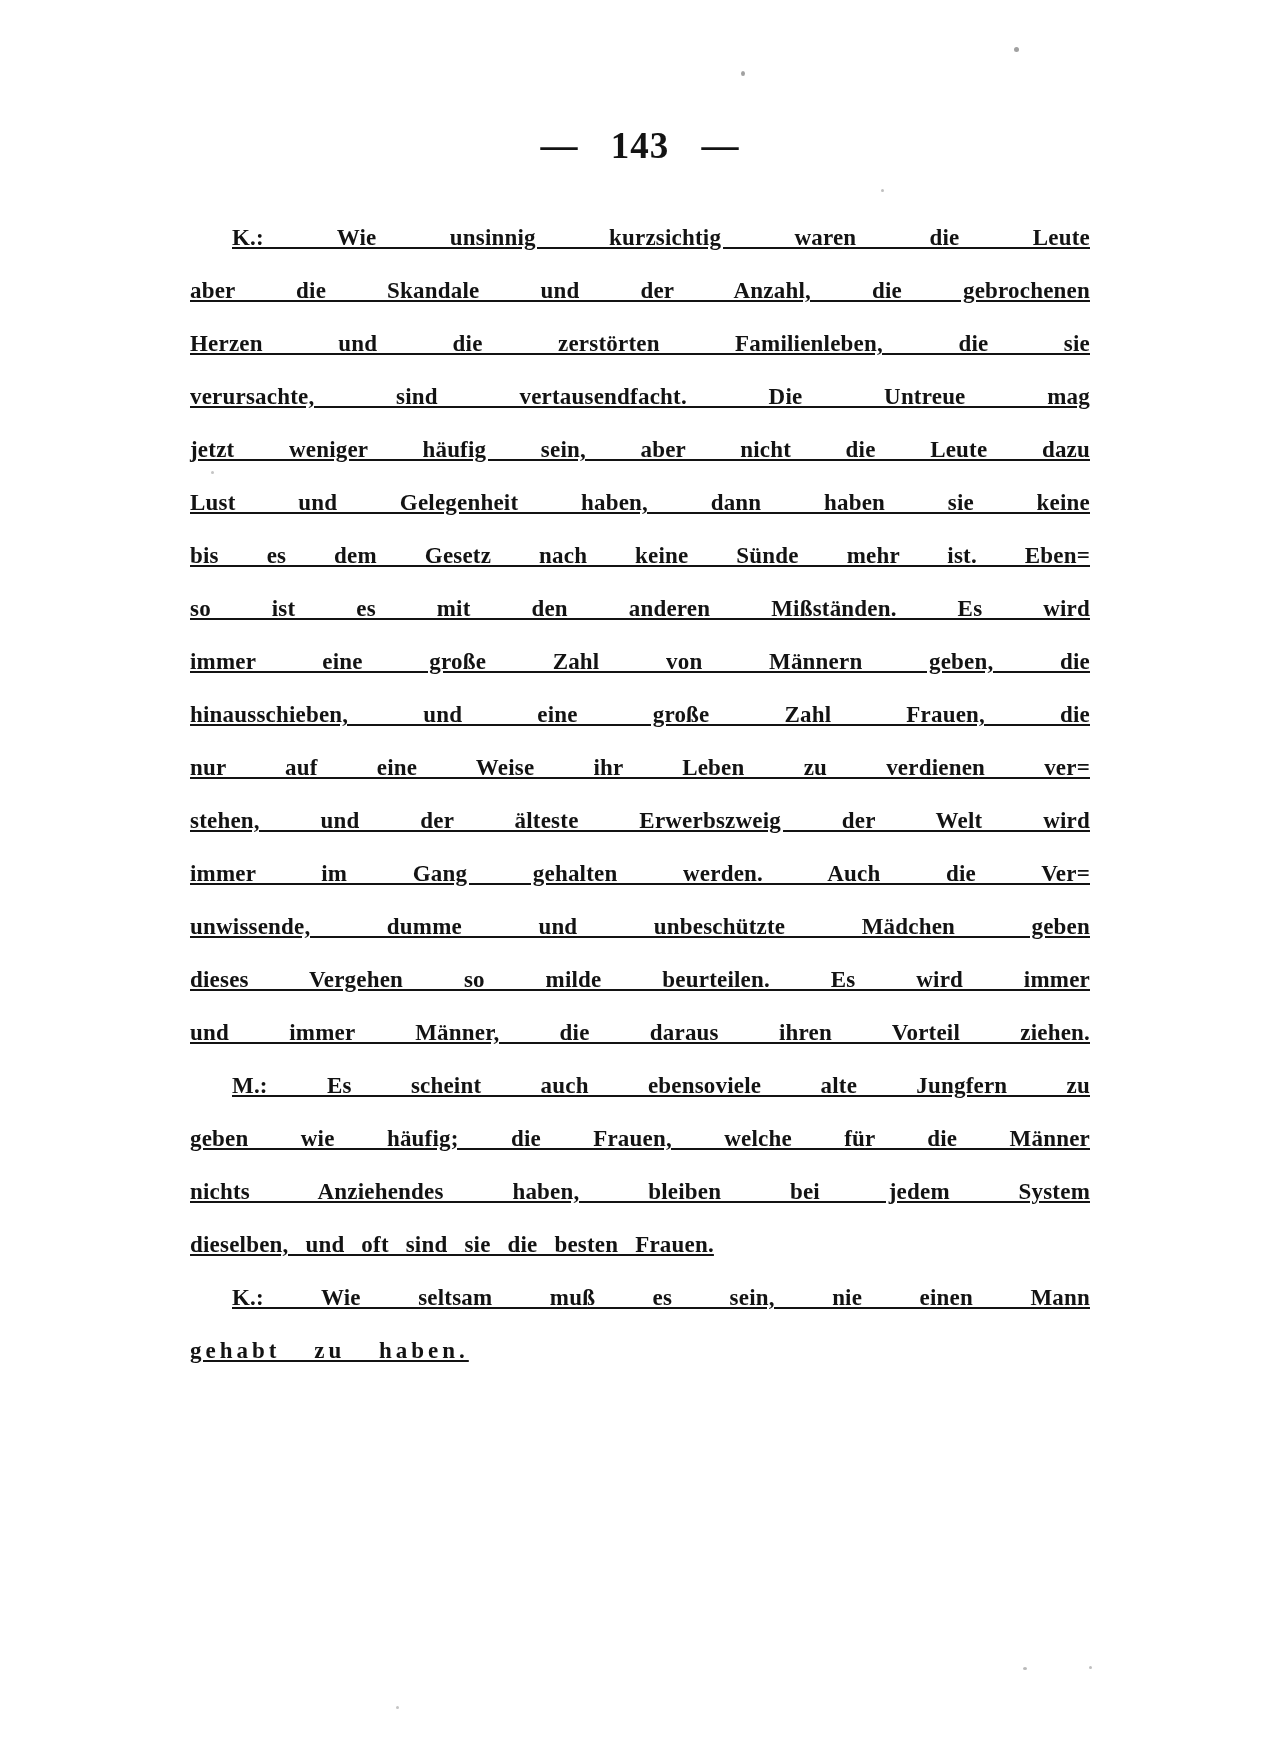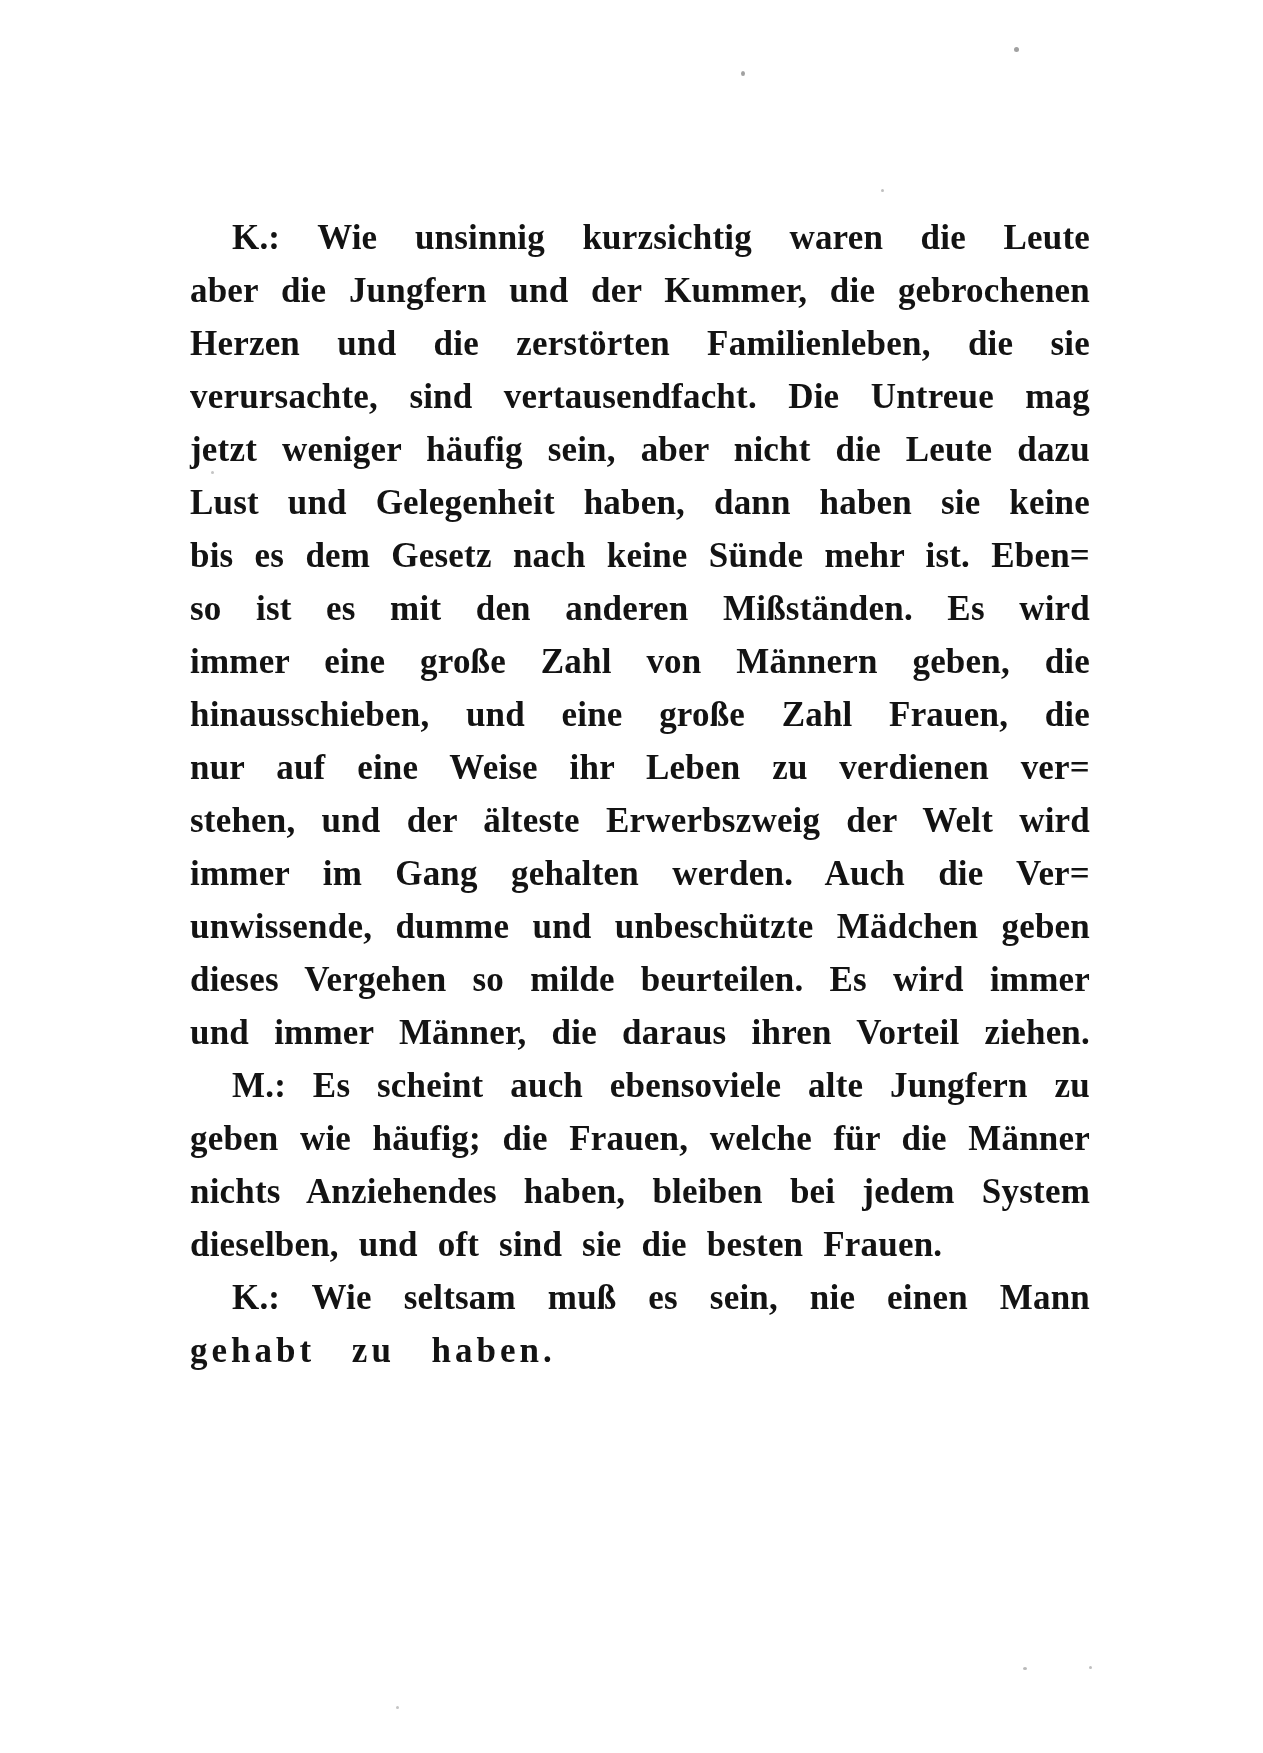--- a/index.html
+++ b/index.html
@@ -31,24 +31,25 @@
     word-spacing: 22px;
     color: #131313;
   }
   
   .body-text {
     position: absolute;
     top: 211px;
     left: 190px;
     width: 900px;
     font-family: "Liberation Serif", serif;
-    font-size: 35px;
+    font-size: 23px;
     font-weight: bold;
     letter-spacing: 0.2px;
     color: #131313;
+    text-decoration: underline;
   }
   .line {
     display: block;
     height: 53px;
     line-height: 53px;
     white-space: nowrap;          
     text-align: justify;
     text-align-last: justify;     
     text-justify: inter-word;
     overflow: visible;
@@ -81,25 +82,28 @@
   .speck.s4 { left: 211px;  top: 471px;  width: 3px; height: 3px; opacity: .5; }
   .speck.s5 { left: 1023px; top: 1667px; width: 4px; height: 3px; opacity: .6; }
   .speck.s6 { left: 1089px; top: 1666px; width: 3px; height: 3px; opacity: .55; }
   .speck.s7 { left: 396px;  top: 1706px; width: 3px; height: 3px; opacity: .5; }
 </style>
 </head>
 <body>
 
 <div class="page">
 
+  <div class="running-head">
+    <span>— 143 —</span>
+  </div>
 
   <div class="body-text">
 
     <div class="line indent">K.: Wie unsinnig kurzsichtig waren die Leute</div>
-    <div class="line">aber die Jungfern und der Kummer, die gebrochenen</div>
+    <div class="line">aber die Skandale und der Anzahl, die gebrochenen</div>
     <div class="line">Herzen und die zerstörten Familienleben, die sie</div>
     <div class="line">verursachte, sind vertausendfacht. Die Untreue mag</div>
     <div class="line">jetzt weniger häufig sein, aber nicht die Leute dazu</div>
     <div class="line">Lust und Gelegenheit haben, dann haben sie keine</div>
     <div class="line">bis es dem Gesetz nach keine Sünde mehr ist. Eben=</div>
     <div class="line">so ist es mit den anderen Mißständen. Es wird</div>
     <div class="line">immer eine große Zahl von Männern geben, die</div>
     <div class="line">hinausschieben, und eine große Zahl Frauen, die</div>
     <div class="line">nur auf eine Weise ihr Leben zu verdienen ver=</div>
     <div class="line">stehen, und der älteste Erwerbszweig der Welt wird</div>

